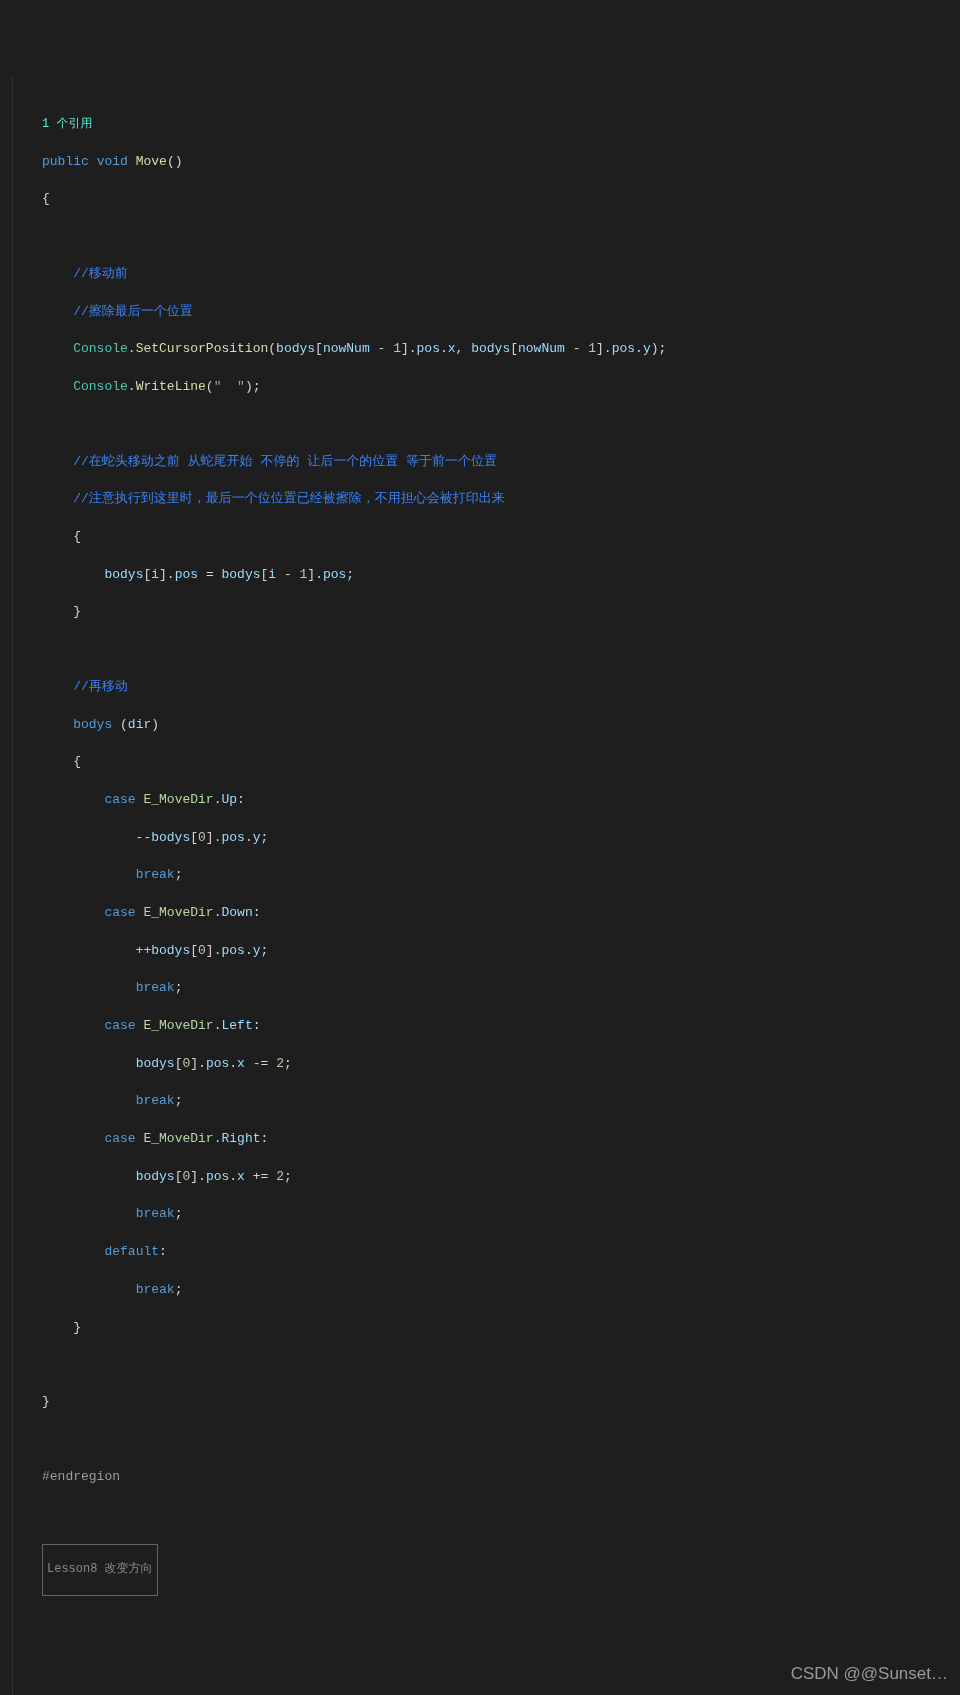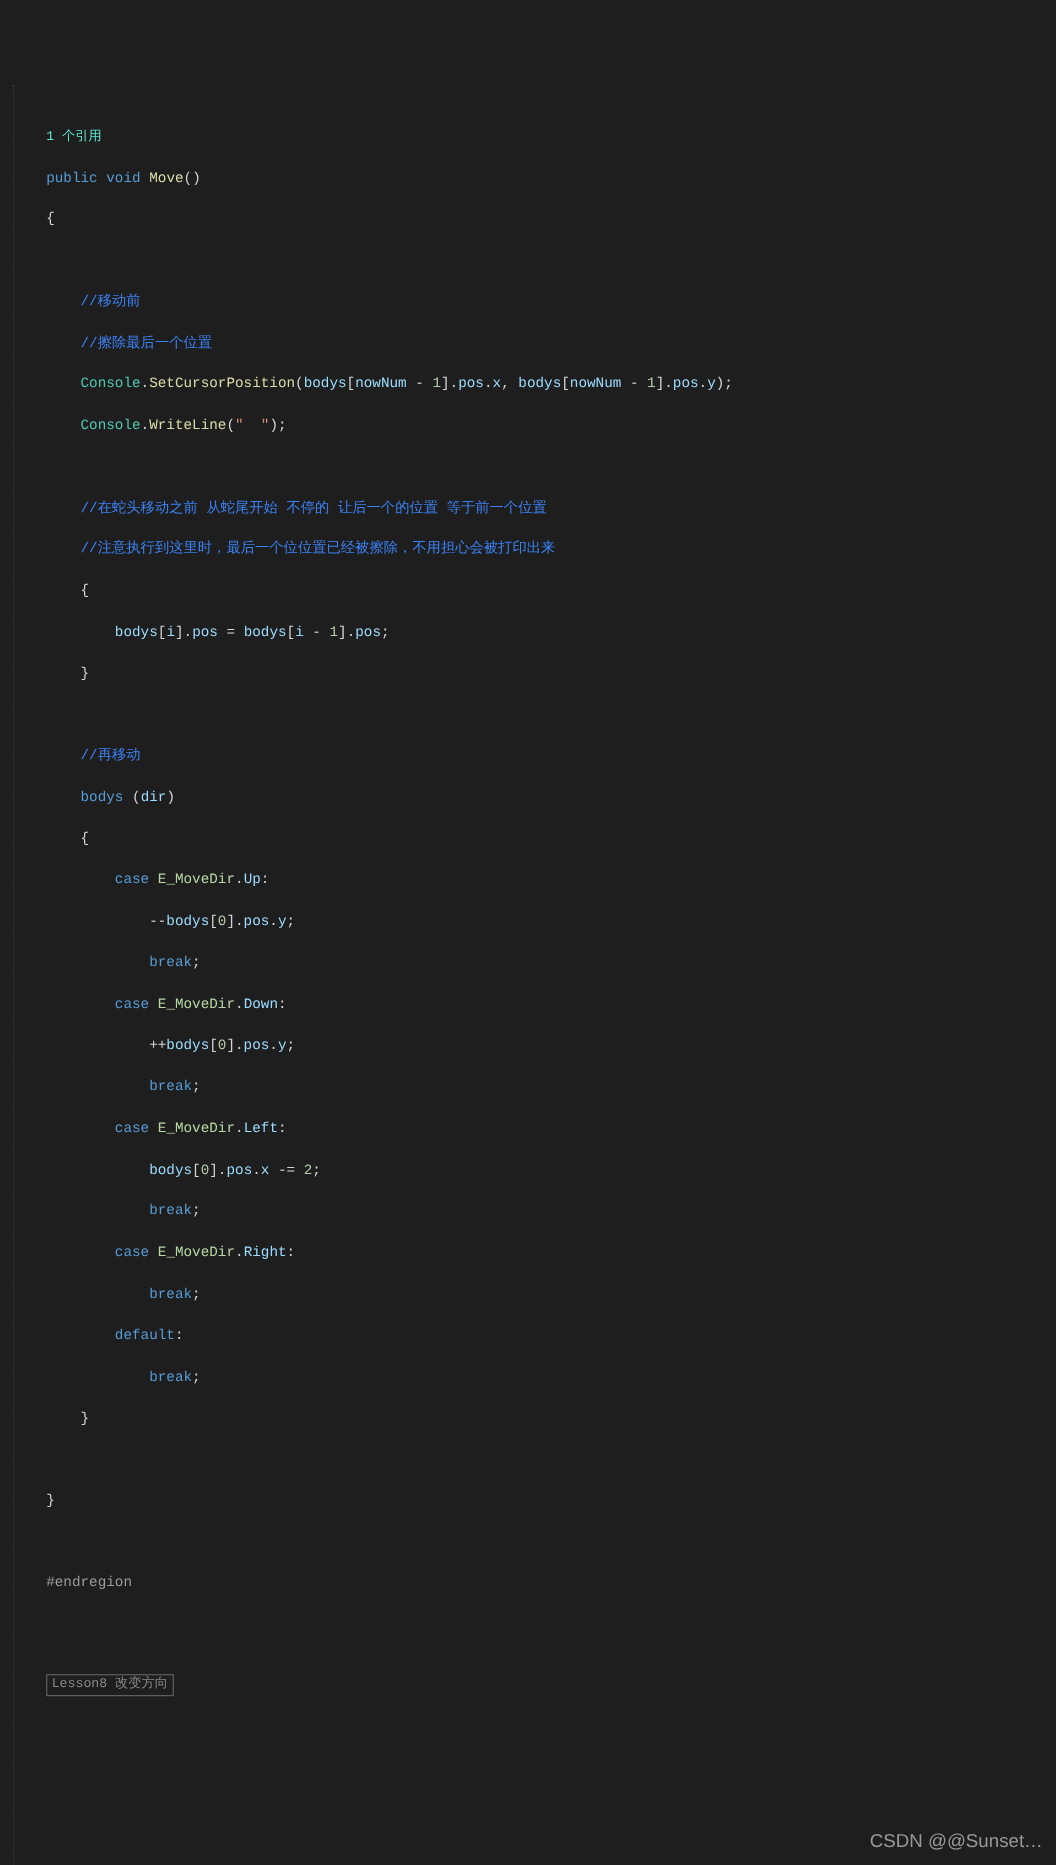--- a/index.html
+++ b/index.html
@@ -26,23 +26,23 @@
   .str { color: #ce9178; }
   .num { color: #b5cea8; }
   .com { color: #3b82f6; }
   .dir { color: #9b9b9b; }
   .ref { color: #5eead4; font-size: 12px; }
   .enum { color: #b8d7a3; text-align: right; }
   .fold {
     display: inline-block;
     border: 1px solid #666;
     color: #888;
-    padding: 0 4px;
+    padding: 16px 4px;
     font-size: 12px;
-    margin: 18px 0;
+    margin: 2px 0;
     cursor: pointer;
   }
   .watermark {
     position: fixed;
     bottom: 8px; right: 12px;
     color: #cccccc;
     font-size: 17px;
     font-family: Arial, sans-serif;
     opacity: 0.7;
   }
@@ -76,20 +76,21 @@
 <div class="line">        <span class="kw">case</span> <span class="enum">E_MoveDir</span>.<span class="var">Up</span>:</div>
 <div class="line">            --<span class="var">bodys</span>[<span class="num">0</span>].<span class="var">pos</span>.<span class="var">y</span>;</div>
 <div class="line">            <span class="kw">break</span>;</div>
 <div class="line">        <span class="kw">case</span> <span class="enum">E_MoveDir</span>.<span class="var">Down</span>:</div>
 <div class="line">            ++<span class="var">bodys</span>[<span class="num">0</span>].<span class="var">pos</span>.<span class="var">y</span>;</div>
 <div class="line">            <span class="kw">break</span>;</div>
 <div class="line">        <span class="kw">case</span> <span class="enum">E_MoveDir</span>.<span class="var">Left</span>:</div>
 <div class="line">            <span class="var">bodys</span>[<span class="num">0</span>].<span class="var">pos</span>.<span class="var">x</span> -= <span class="num">2</span>;</div>
 <div class="line">            <span class="kw">break</span>;</div>
 <div class="line">        <span class="kw">case</span> <span class="enum">E_MoveDir</span>.<span class="var">Right</span>:</div>
+<div class="line">            <span class="var">bodys</span>[<span class="num">0</span>].<span class="var">pos</span>.<span class="var">x</span> += <span class="num">2</span>;</div>
 <div class="line">            <span class="kw">break</span>;</div>
 <div class="line">        <span class="kw">default</span>:</div>
 <div class="line">            <span class="kw">break</span>;</div>
 <div class="line">    }</div>
 <div class="blank"></div>
 <div class="line">}</div>
 <div class="blank"></div>
 <div class="line"><span class="dir">#endregion</span></div>
 <div class="blank"></div>
 <div class="line"><span class="fold">Lesson8 改变方向</span></div>

